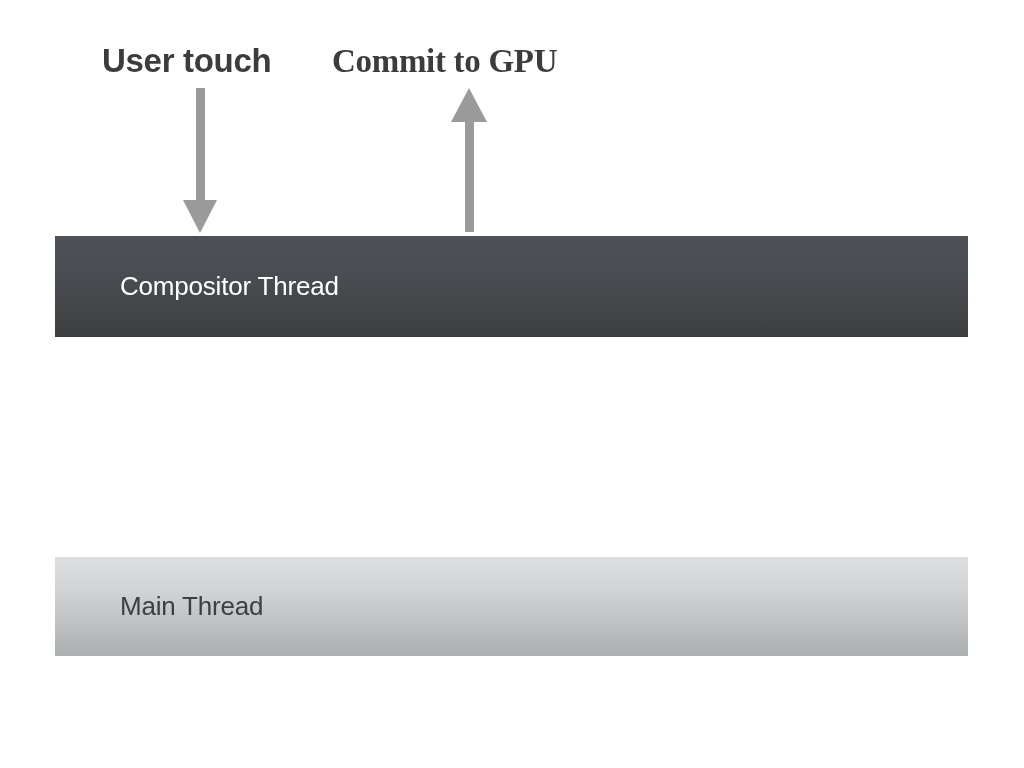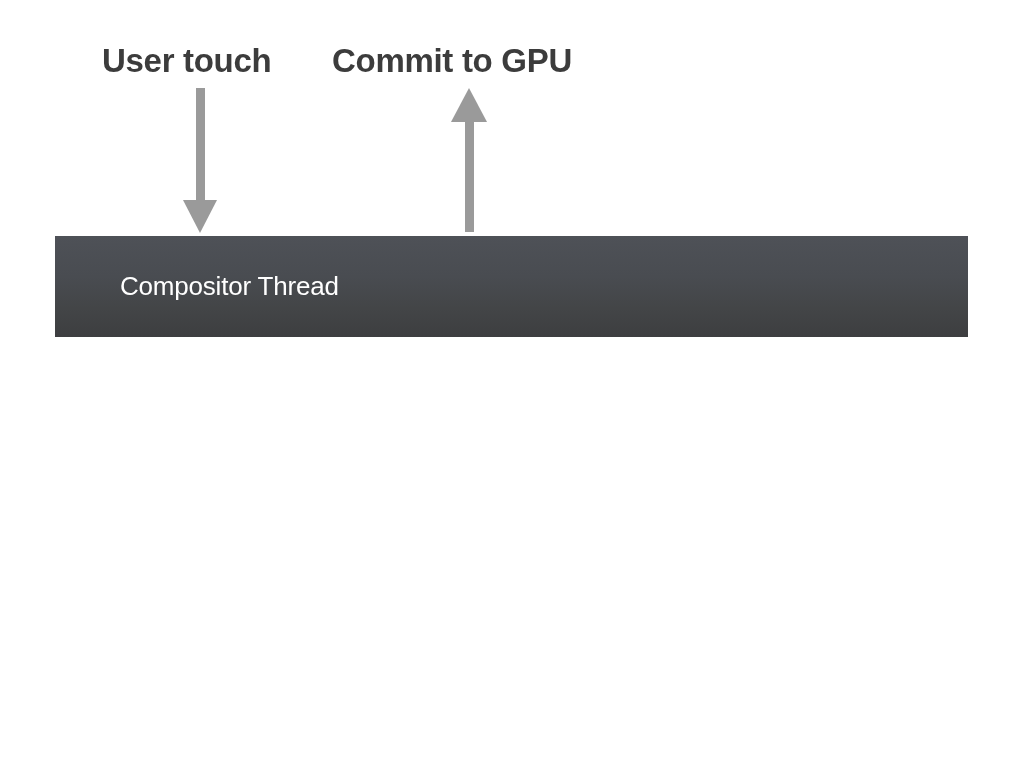--- a/index.html
+++ b/index.html
@@ -35,20 +35,21 @@
     color: #3c3c3c;
     white-space: nowrap;
   }
   .annotation.user-touch {
     left: 102px;
     top: 42px;
   }
   .annotation.commit-gpu {
     left: 332px;
     top: 42px;
+    font-family: Liberation Serif, serif;
   }
 
   
   .arrow {
     position: absolute;
   }
   .arrow svg {
     display: block;
   }
 
@@ -121,14 +122,17 @@
     <svg width="46" height="145" viewBox="0 0 46 145" xmlns="http://www.w3.org/2000/svg">
       <rect x="19" y="30" width="9" height="115" fill="#9a9a9a"></rect>
       <polygon points="23,1 41,35 5,35" fill="#9a9a9a"></polygon>
     </svg>
   </div>
 
   <div class="thread-bar compositor">
     <span class="thread-label">Compositor Thread</span>
   </div>
 
+  <div class="thread-bar main">
+    <span class="thread-label">Main Thread</span>
+  </div>
 
 </div>
 
 </body></html>

